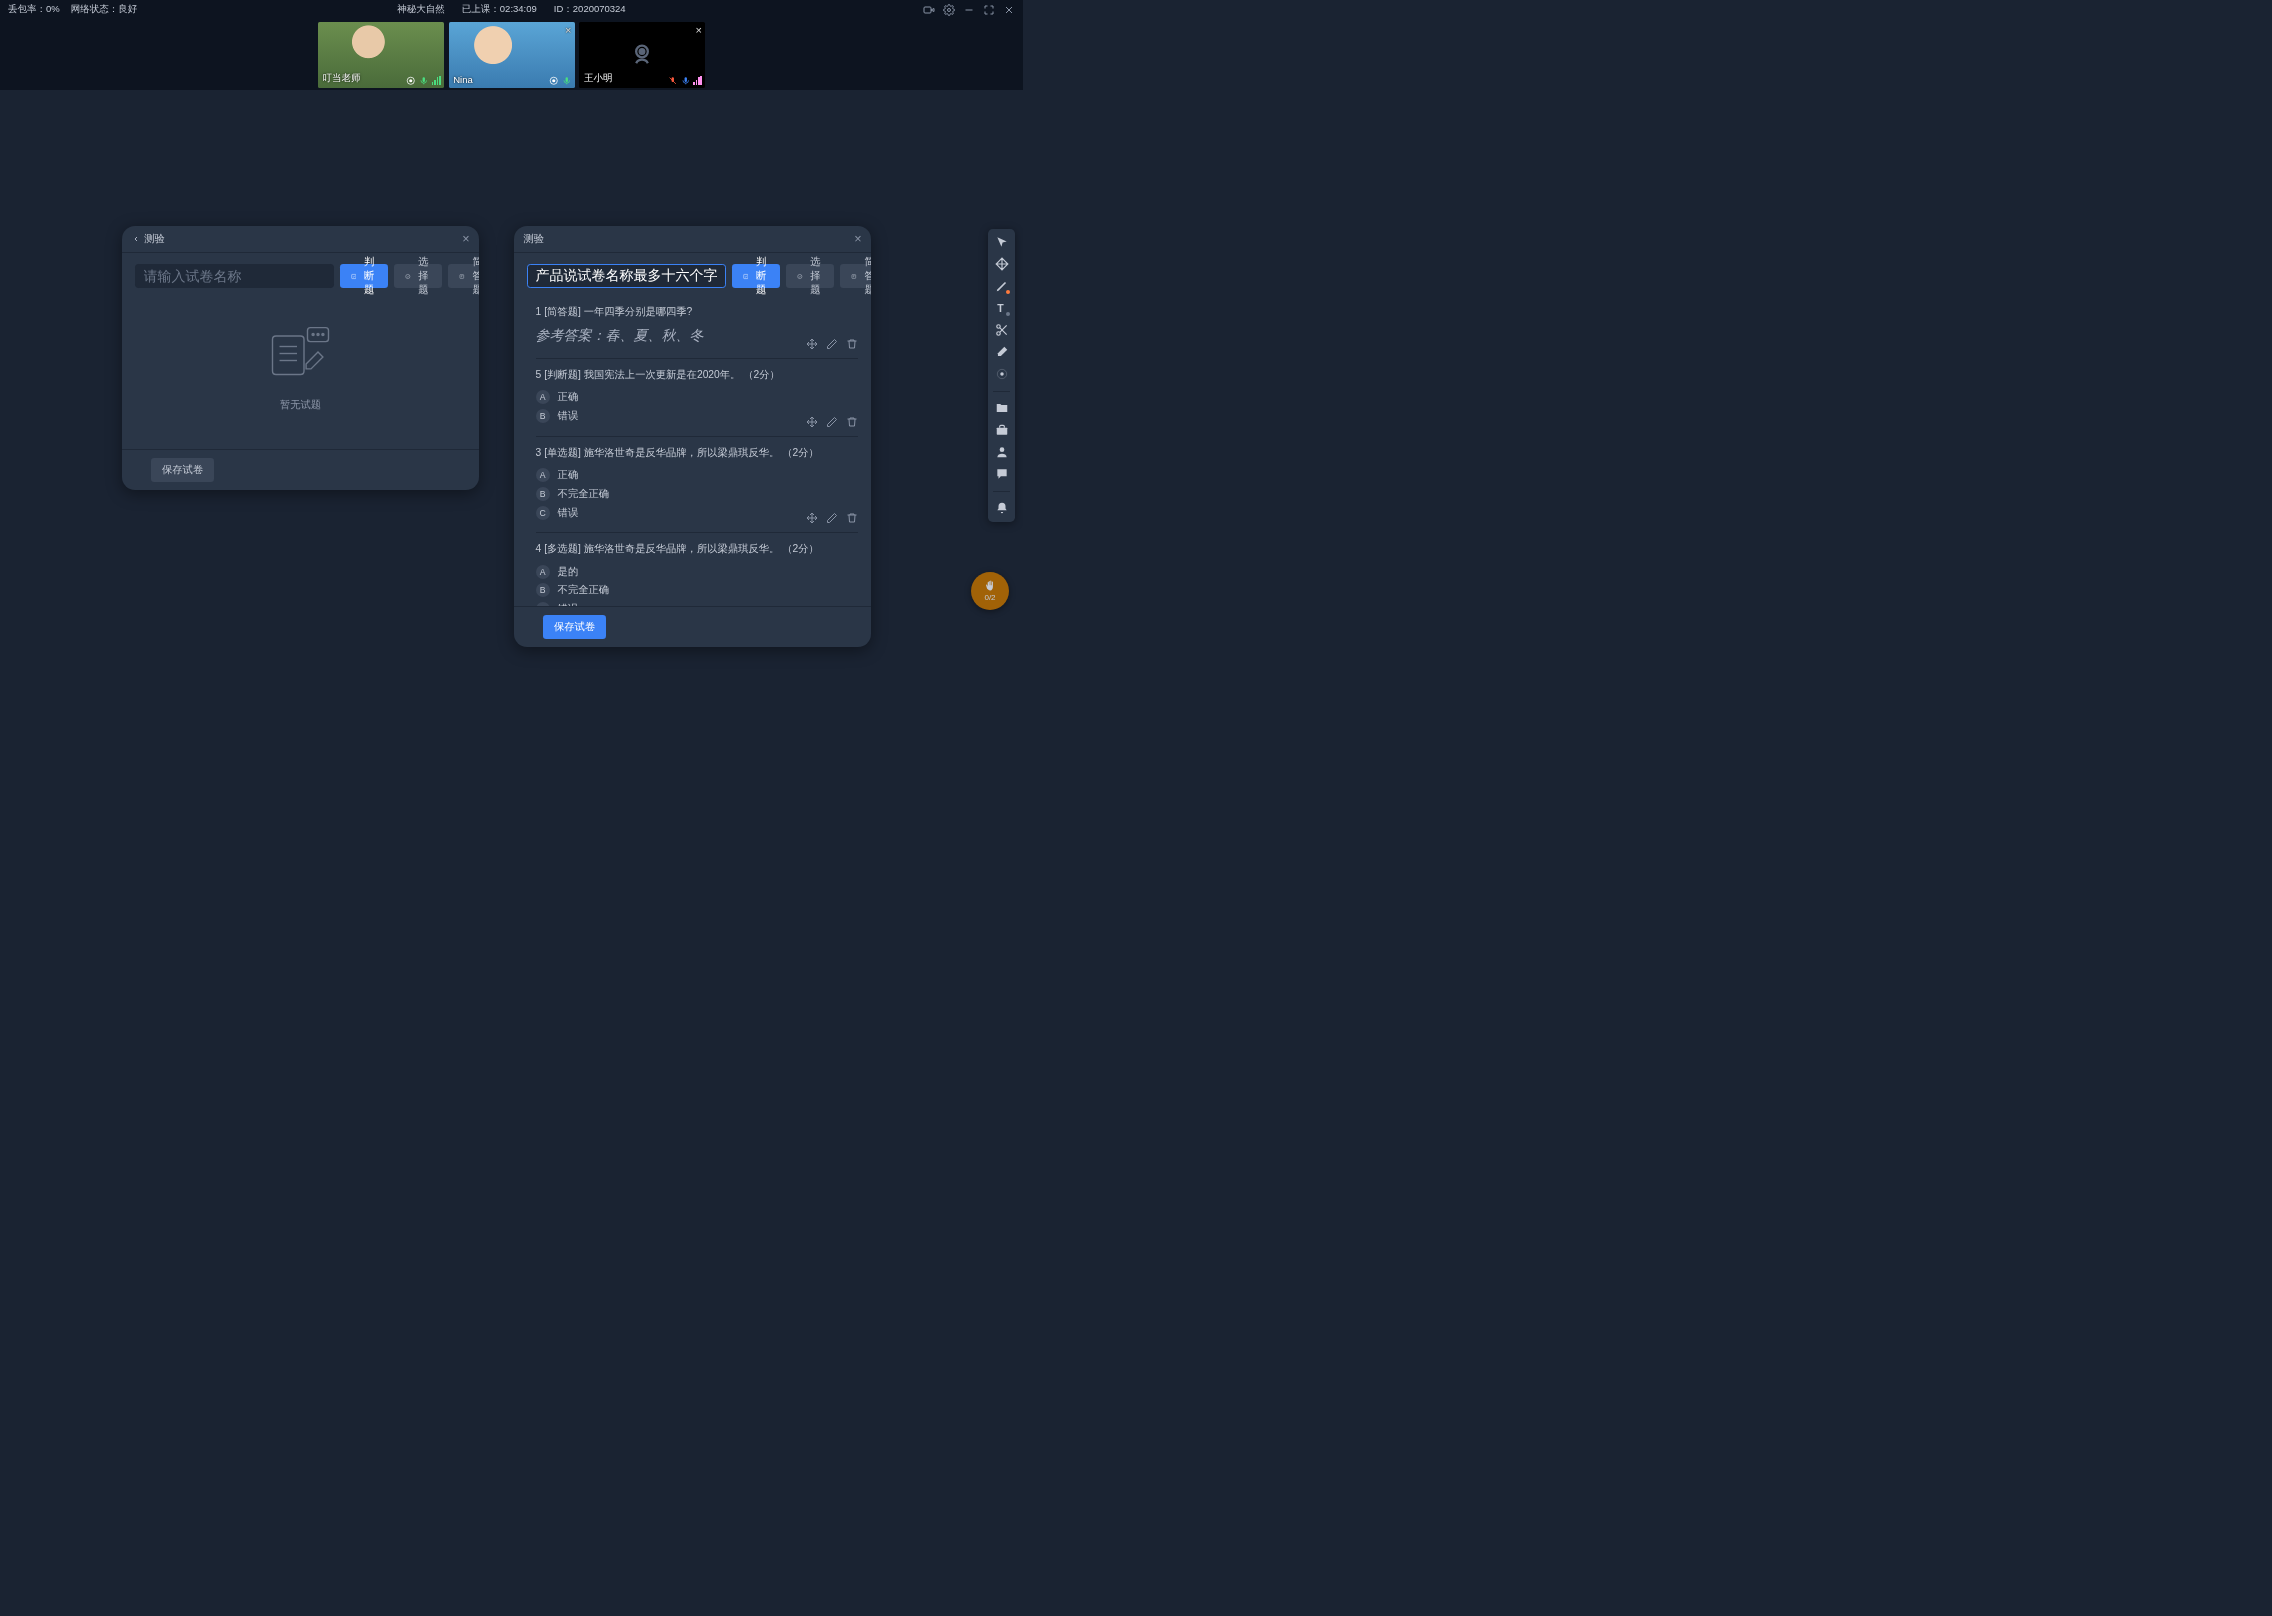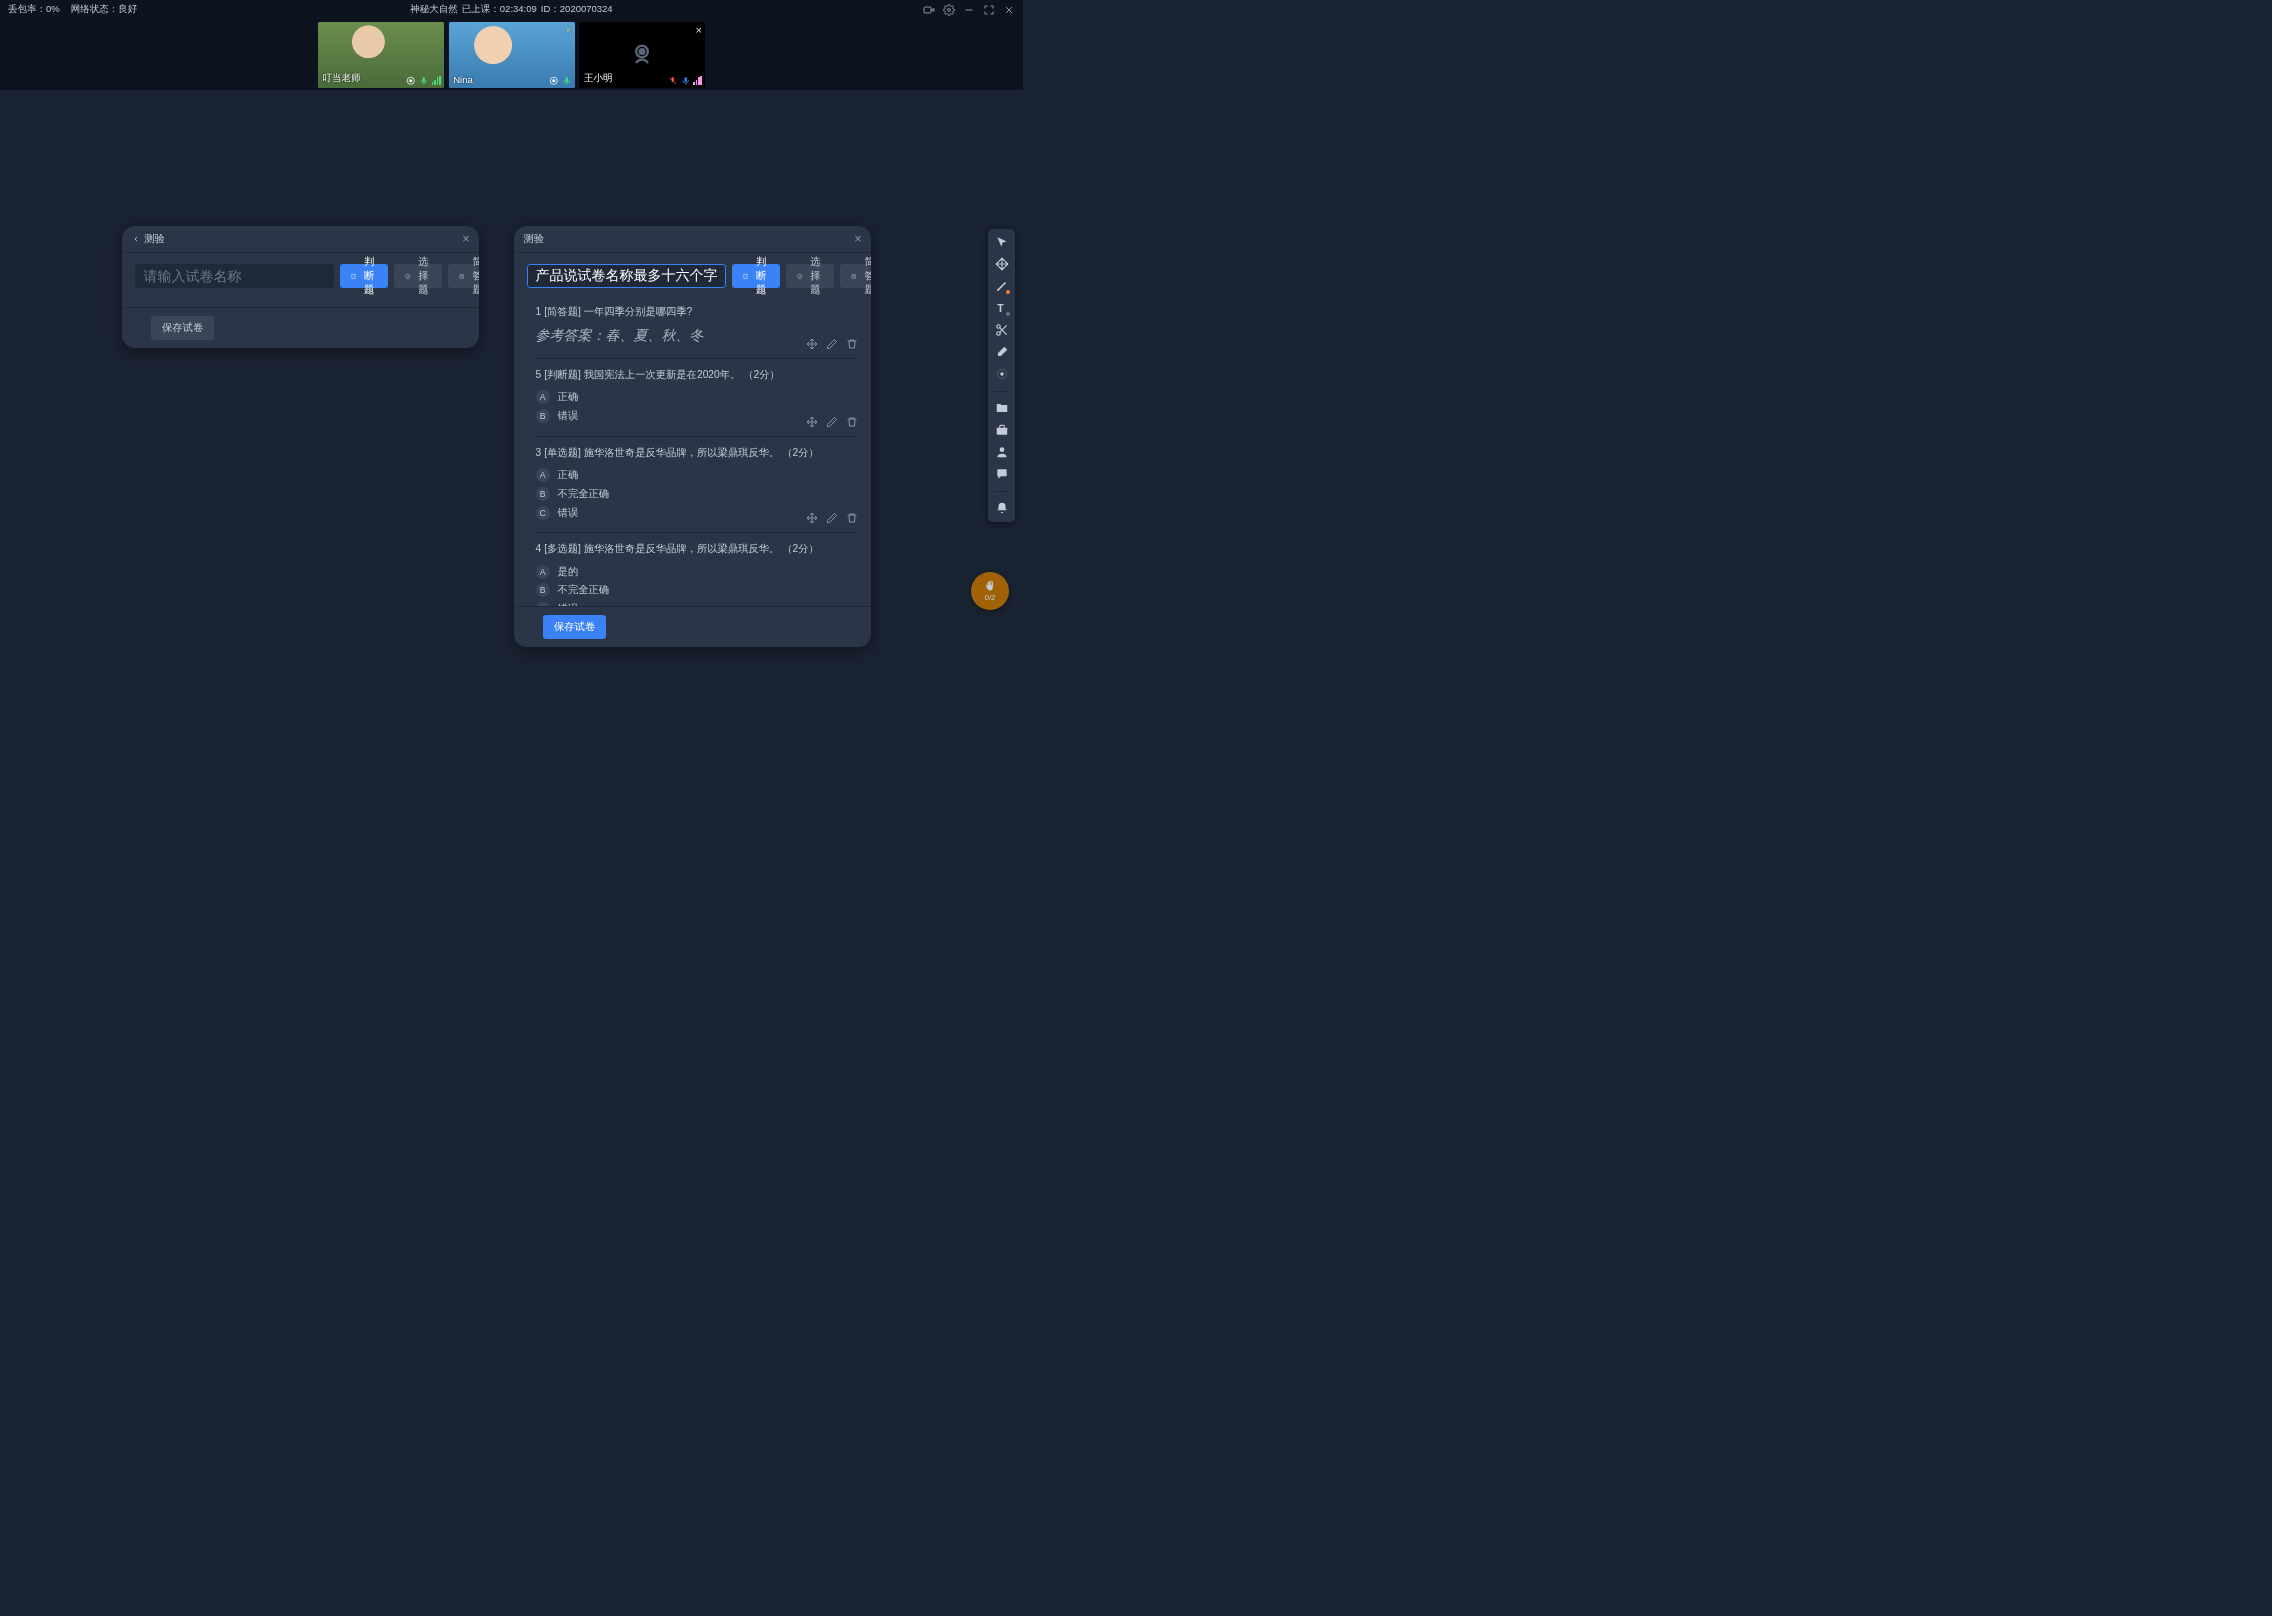--- a/index.html
+++ b/index.html
@@ -19,21 +19,21 @@
   height: 19px;
   background: #0d1420;
   display: flex;
   align-items: center;
   padding: 0 8px;
   font-size: 9.5px;
   color: #c5cbd6;
   position: relative;
 }
 .topbar-left { display: flex; gap: 11px; }
-.topbar-center { position: absolute; left: 50%; transform: translateX(-50%); display: flex; gap: 4px; align-items: flex-end; }
+.topbar-center { position: absolute; left: 50%; transform: translateX(-50%); display: flex; gap: 17px; align-items: flex-end; }
 .topbar-right { margin-left: auto; display: flex; gap: 8px; align-items: center; }
 .topbar-ic { width: 12px; height: 12px; color: #8a94a6; cursor: pointer; }
 
 
 .video-row {
   height: 71px;
   background: #0d1420;
   display: flex;
   justify-content: center;
   gap: 4.7px;
@@ -309,20 +309,34 @@
       </button>
       <button class="btn btn-sec">
         <svg class="btn-ico" viewBox="0 0 24 24" fill="none" stroke="currentColor" stroke-width="2">
             <rect x="4" y="4" width="16" height="16" rx="2"></rect>
             <line x1="8" y1="9" x2="16" y2="9"></line>
             <line x1="8" y1="13" x2="13" y2="13"></line>
           </svg>
         <span>简答题</span>
       </button>
     </div>
+    <div class="empty">
+      <svg class="empty-ill" viewBox="0 0 100 90" fill="none" stroke="currentColor" stroke-width="2">
+        <path d="M15 20 Q10 20 10 25 L10 70 Q10 75 15 75 L50 75 Q55 75 55 70 L55 25 Q55 20 50 20 Z"></path>
+        <line x1="20" y1="35" x2="45" y2="35"></line>
+          <line x1="20" y1="45" x2="45" y2="45"></line>
+          <line x1="20" y1="55" x2="45" y2="55"></line>
+        <rect x="60" y="8" width="30" height="20" rx="4"></rect>
+        <circle cx="68" cy="18" r="1.5" fill="currentColor"></circle>
+          <circle cx="75" cy="18" r="1.5" fill="currentColor"></circle>
+          <circle cx="82" cy="18" r="1.5" fill="currentColor"></circle>
+        <path d="M58 60 L75 43 L82 50 L65 67 L58 67 Z"></path>
+      </svg>
+      <span>暂无试题</span>
+    </div>
   </div>
   <div class="panel-ft">
     <button class="btn btn-sec">保存试卷</button>
   </div>
 </div>
 
 <div class="panel" style="left:514px; top:226px; width:357px; height:421px;">
   <div class="panel-hd">
     <span>测验</span>
     <span class="close-x">×</span>

